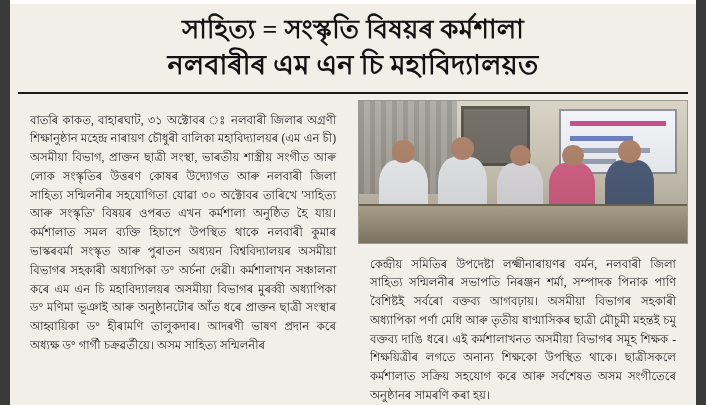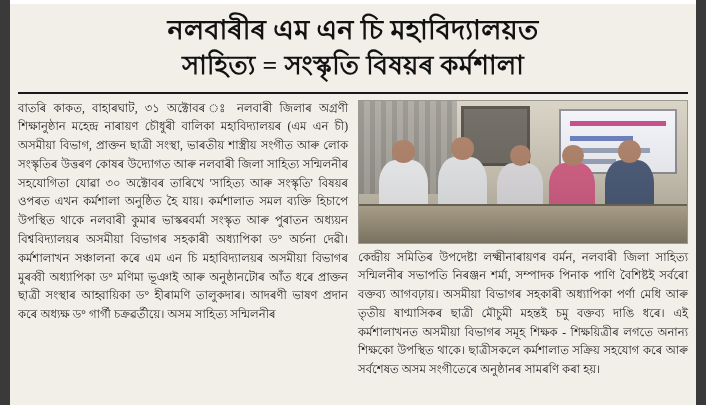--- a/index.html
+++ b/index.html
@@ -61,21 +61,21 @@
   .body-area {
     display: flex;
     gap: 10px;
     padding: 0 2px;
   }
   .col {
     flex: 1 1 0;
     min-width: 0;
   }
   .col p {
-    margin: 0;
+    margin: 12px;
     font-family: "Liberation Serif", serif;
     font-size: 11.6px;
     line-height: 1.62;
     color: #1b1b1b;
     text-align: justify;
     text-justify: inter-word;
     word-spacing: 0.2px;
   }
   .photo {
     width: 100%;
@@ -162,22 +162,22 @@
 </head>
 <body>
 
 <div class="page">
   <div class="gutter-left"></div>
   <div class="gutter-right"></div>
 
   <div class="clipping">
 
     <div class="headline">
+      <div class="line line2">সাহিত্য = সংস্কৃতি বিষয়ৰ কৰ্মশালা</div>
       <div class="line line1">নলবাৰীৰ এম এন চি মহাবিদ্যালয়ত</div>
-      <div class="line line2">সাহিত্য = সংস্কৃতি বিষয়ৰ কৰ্মশালা</div>
     </div>
 
     <div class="rule"></div>
 
     <div class="body-area">
 
       <div class="col">
         <p>বাতৰি কাকত, বাহাৰঘাট, ৩১ অক্টোবৰ ঃ নলবাৰী জিলাৰ অগ্ৰণী শিক্ষানুষ্ঠান মহেন্দ্ৰ নাৰায়ণ চৌধুৰী বালিকা মহাবিদ্যালয়ৰ (এম এন চী) অসমীয়া বিভাগ, প্ৰাক্তন ছাত্ৰী সংস্থা, ভাৰতীয় শাস্ত্ৰীয় সংগীত আৰু লোক সংস্কৃতিৰ উত্তৰণ কোষৰ উদ্যোগত আৰু নলবাৰী জিলা সাহিত্য সন্মিলনীৰ সহযোগিতা যোৱা ৩০ অক্টোবৰ তাৰিখে 'সাহিত্য আৰু সংস্কৃতি' বিষয়ৰ ওপৰত এখন কৰ্মশালা অনুষ্ঠিত হৈ যায়। কৰ্মশালাত সমল ব্যক্তি হিচাপে উপস্থিত থাকে নলবাৰী কুমাৰ ভাস্কৰবৰ্মা সংস্কৃত আৰু পুৰাতন অধ্যয়ন বিশ্ববিদ্যালয়ৰ অসমীয়া বিভাগৰ সহকাৰী অধ্যাপিকা ড° অৰ্চনা দেৱী। কৰ্মশালাখন সঞ্চালনা কৰে এম এন চি মহাবিদ্যালয়ৰ অসমীয়া বিভাগৰ মুৰব্বী অধ্যাপিকা ড° মণিমা ভূঞাই আৰু অনুষ্ঠানটোৰ আঁত ধৰে প্ৰাক্তন ছাত্ৰী সংস্থাৰ আহ্বায়িকা ড° হীৰামণি তালুকদাৰ। আদৰণী ভাষণ প্ৰদান কৰে অধ্যক্ষ ড° গাৰ্গী চক্ৰৱৰ্তীয়ে। অসম সাহিত্য সন্মিলনীৰ</p>
       </div>
 

